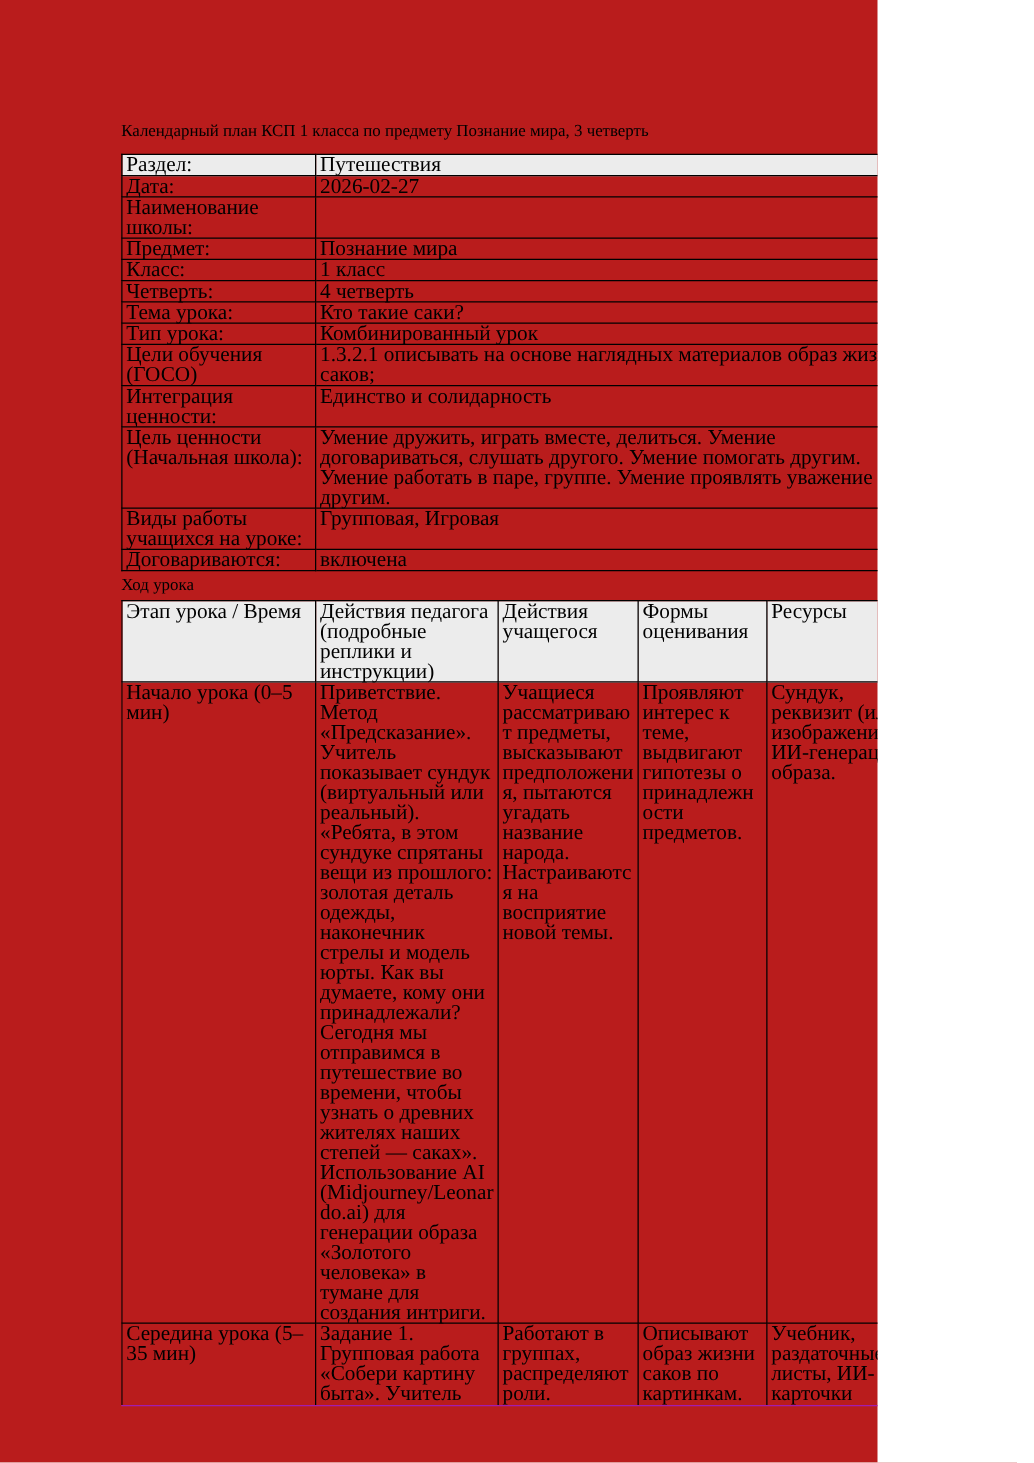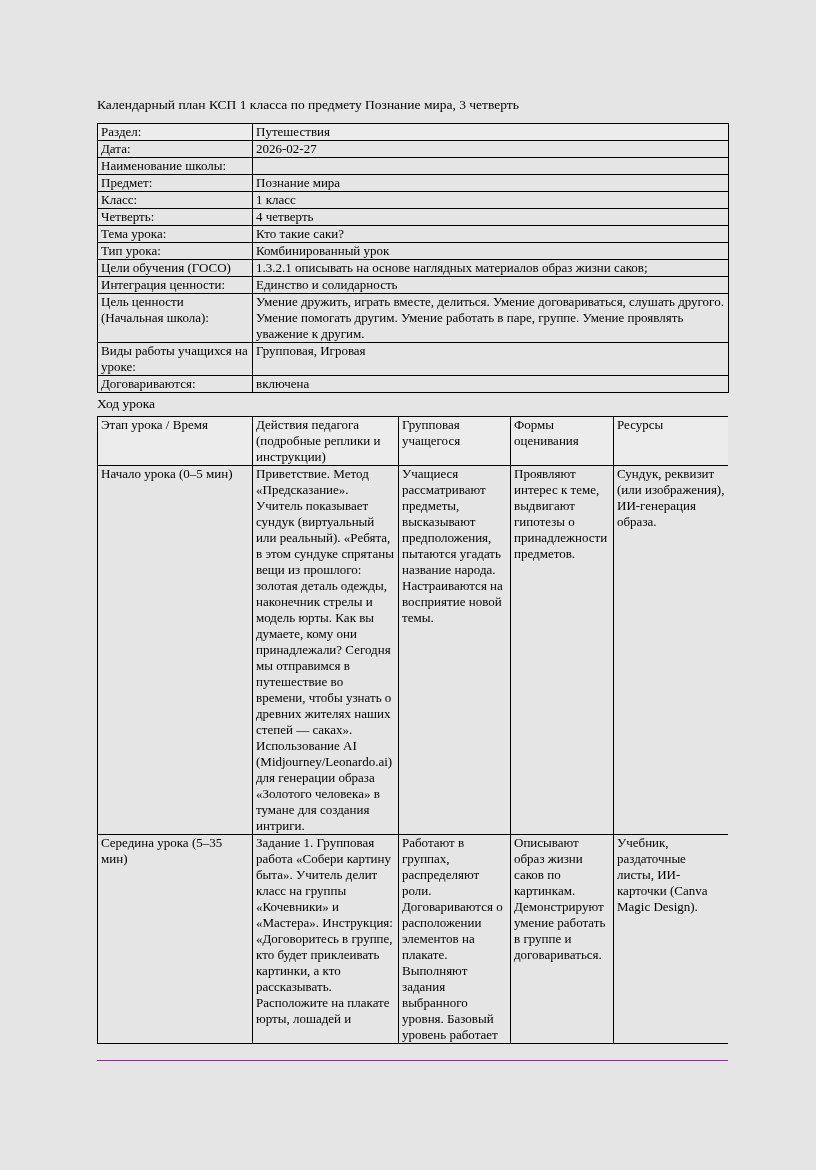--- a/index.html
+++ b/index.html
@@ -1,40 +1,40 @@
 <!DOCTYPE html>
 <html><head>
 <meta charset="utf-8">
 <style>
   html, body { margin: 0; padding: 0; background: #ffffff; }
   .page {
     position: relative;
-    width: 816px;
+    width: 702px;
     height: 1170px;
-    background: #e5e5e5;
+    background: #b91c1c;
     overflow: hidden;
     font-family: "Liberation Serif", "DejaVu Serif", serif;
     color: #000000;
   }
   .content {
     position: absolute;
     left: 97px;
     top: 97px;
     width: 631px;
   }
   .doc-title {
     margin: 0 0 10px 0;
     font-size: 13.5px;
     line-height: 16px;
   }
   table {
     border-collapse: collapse;
     table-layout: fixed;
     width: 631px;
-    font-size: 13px;
+    font-size: 17px;
     line-height: 16px;
   }
   td {
     border: 1px solid #000000;
     padding: 0 3px;
     vertical-align: top;
     word-wrap: break-word;
   }
   tr.hdr td { background: #ececec; }
   .section-label {
@@ -126,21 +126,21 @@
           <col style="width:155px">
             <col style="width:146px">
             <col style="width:112px">
             <col style="width:103px">
             <col style="width:115px">
         </colgroup>
         <tbody>
           <tr class="hdr">
             <td>Этап урока / Время</td>
             <td>Действия педагога (подробные реплики и инструкции)</td>
-            <td>Групповая учащегося</td>
+            <td>Действия учащегося</td>
             <td>Формы оценивания</td>
             <td>Ресурсы</td>
           </tr>
           <tr>
             <td>Начало урока (0–5 мин)</td>
             <td>Приветствие. Метод «Предсказание». Учитель показывает сундук (виртуальный или реальный). «Ребята, в этом сундуке спрятаны вещи из прошлого: золотая деталь одежды, наконечник стрелы и модель юрты. Как вы думаете, кому они принадлежали? Сегодня мы отправимся в путешествие во времени, чтобы узнать о древних жителях наших степей — саках». Использование AI (Midjourney/Leonardo.ai) для генерации образа «Золотого человека» в тумане для создания интриги.</td>
             <td>Учащиеся рассматривают предметы, высказывают предположения, пытаются угадать название народа. Настраиваются на восприятие новой темы.</td>
             <td>Проявляют интерес к теме, выдвигают гипотезы о принадлежности предметов.</td>
             <td>Сундук, реквизит (или изображения), ИИ-генерация образа.</td>
           </tr>

